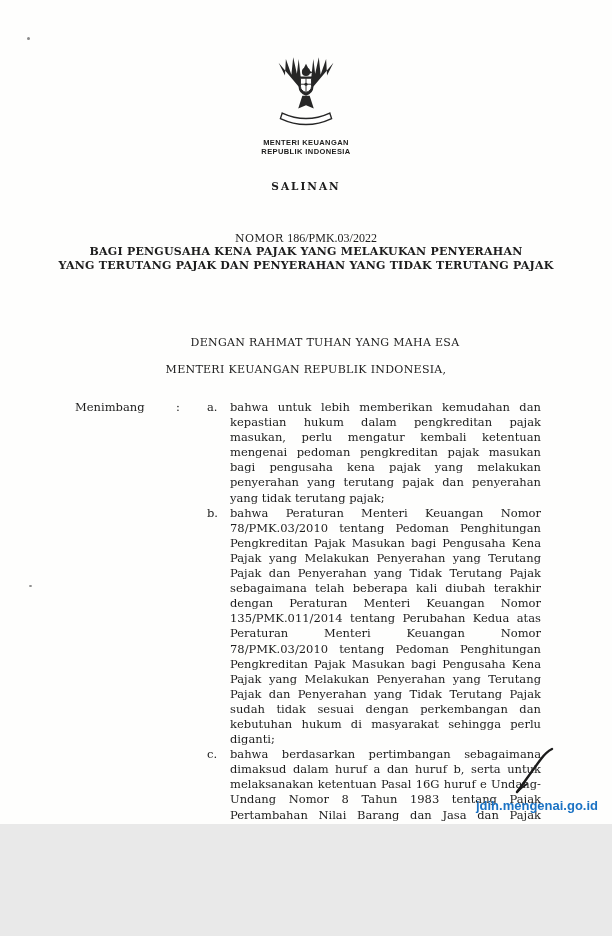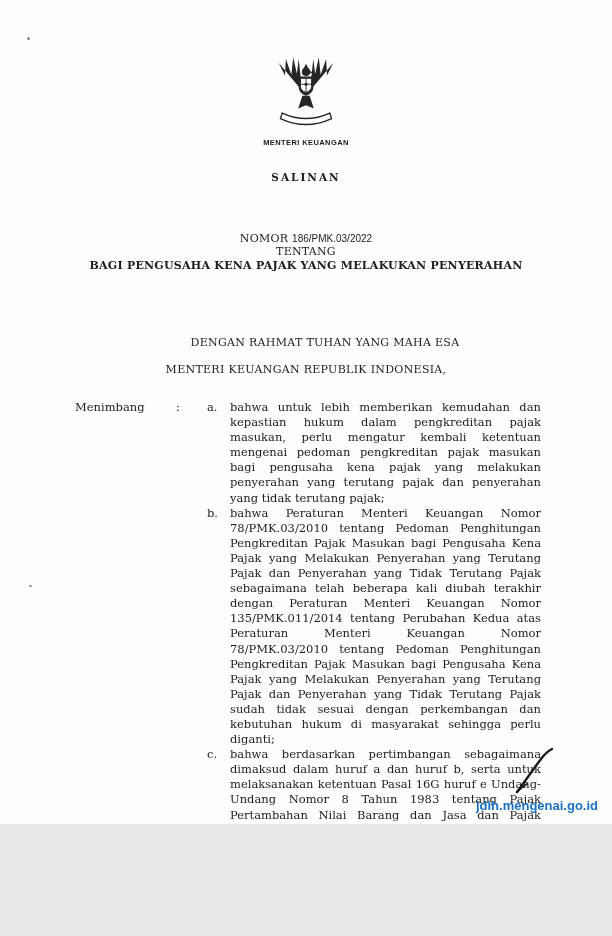--- a/index.html
+++ b/index.html
@@ -11,21 +11,21 @@
 
   
   .header { position:absolute; top:54px; left:0; right:0; text-align:center; }
   .emblem { display:inline-block; }
   .ministry { font-family:"Liberation Sans",sans-serif; font-weight:bold; font-size:7.5px; line-height:9px; letter-spacing:.4px; margin-top:4px; }
   .salinan { font-weight:bold; font-size:10.5px; letter-spacing:2px; margin-top:24px; }
 
   
   .title-block { position:absolute; top:232px; left:0; right:0; text-align:center; font-size:11px; line-height:13.4px; letter-spacing:.25px; }
   .title-block .bold { font-weight:bold; }
-  .nomor-value { font-family:Liberation Sans, sans-serif; font-size:10px; letter-spacing:0; }
+  .nomor-value { font-family:Liberation Serif, serif; font-size:12px; letter-spacing:0; }
   .invocation { position:absolute; top:336px; left:0; right:0; text-align:center; font-size:11px; letter-spacing:.3px;padding-left:38px; }
   .authority  { position:absolute; top:363px; left:0; right:0; text-align:center; font-size:11px; letter-spacing:.3px; }
 
   
   .preamble { position:absolute; top:400px; left:75px; width:466px; font-size:11.5px; line-height:15.1px; }
   .mb-row { display:flex; align-items:flex-start;gap:15px; }
   .mb-label { width:86px; flex:0 0 86px; }
   .mb-colon { width:16px; flex:0 0 16px; }
   .mb-items { flex:1; }
   .mb-item { display:flex; align-items:flex-start; }
@@ -71,31 +71,32 @@
         <path d="M58 50 h24 v18 q0 9 -12 13 q-12 -4 -12 -13 z" fill="#ffffff" stroke="#262626" stroke-width="2"></path>
         <line x1="58" y1="63" x2="82" y2="63" stroke="#262626" stroke-width="2"></line>
         <line x1="70" y1="50" x2="70" y2="80" stroke="#262626" stroke-width="2"></line>
         <circle cx="70" cy="63" r="3.5" fill="#262626"></circle>
 
         <path d="M18 126 q52 24 104 0 l4 12 q-56 26 -112 0 z" fill="#ffffff" stroke="#262626" stroke-width="3"></path>
       </svg>
     </span>
     <div class="ministry">
       <div>MENTERI KEUANGAN</div>
+      <div>REPUBLIK INDONESIA</div>
     </div>
     <div class="salinan">SALINAN</div>
   </div>
 
   <div class="title-block">
     <div>
       <span>NOMOR</span>
       <span class="nomor-value">186/PMK.03/2022</span>
     </div>
-    <div>TENTANG</div>
     <div class="bold">BAGI PENGUSAHA KENA PAJAK YANG MELAKUKAN PENYERAHAN</div>
+    <div class="bold">YANG TERUTANG PAJAK DAN PENYERAHAN YANG TIDAK TERUTANG PAJAK</div>
   </div>
 
   <div class="invocation">DENGAN RAHMAT TUHAN YANG MAHA ESA</div>
   <div class="authority">MENTERI KEUANGAN REPUBLIK INDONESIA,</div>
 
   <section class="preamble">
     <div class="mb-row">
       <div class="mb-label">Menimbang</div>
       <div class="mb-colon">:</div>
       <div class="mb-items">

